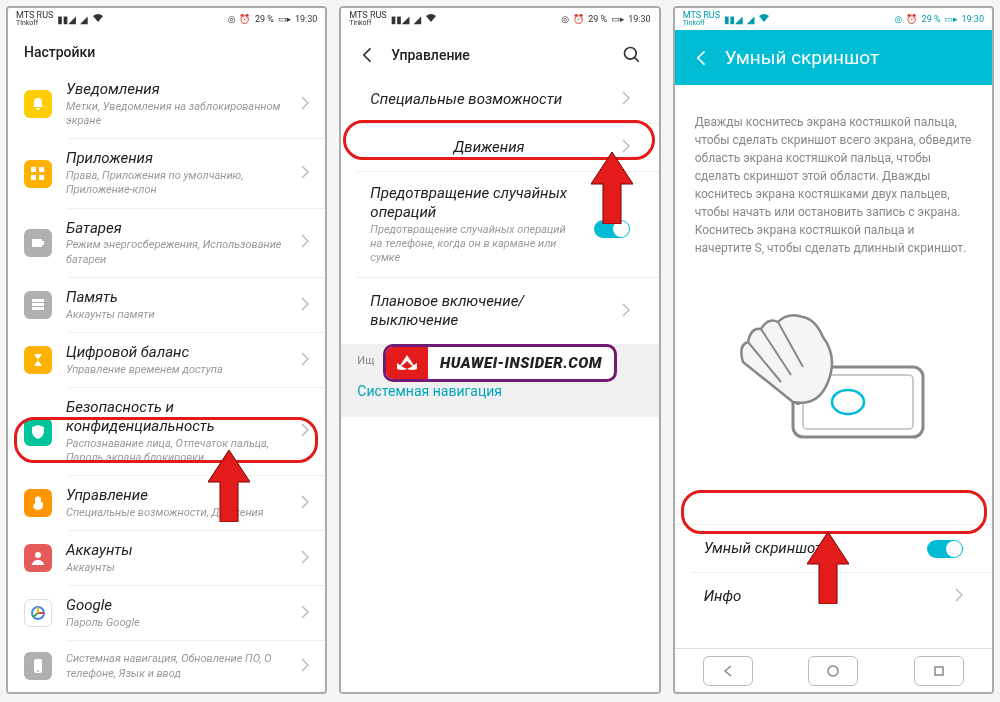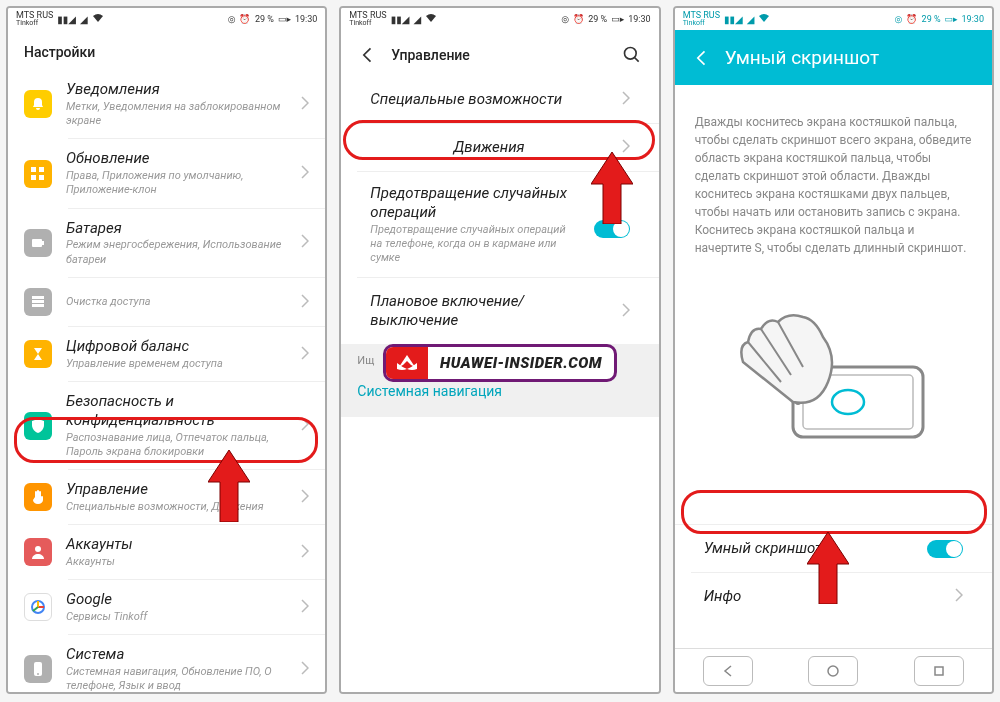--- a/index.html
+++ b/index.html
@@ -89,21 +89,21 @@
         <div class="list-item">
     <div class="icon-box" style="background:#ffb300;">
             <svg viewBox="0 0 16 16">
               <rect x="1" y="1" width="5" height="5" fill="#fff"></rect>
               <rect x="9" y="1" width="5" height="5" fill="#fff"></rect>
               <rect x="1" y="9" width="5" height="5" fill="#fff"></rect>
               <rect x="9" y="9" width="5" height="5" fill="#fff"></rect>
             </svg>
           </div>
     <div class="item-text">
-      <div class="item-title">Обновление</div>
+      <div class="item-title">Приложения</div>
       <div class="item-sub">Права, Приложения по умолчанию, Приложение-клон</div>
     </div>
     <span class="chevron"><svg viewBox="0 0 8 14">
               <path d="M1 1l6 6-6 6" stroke="#bbb" stroke-width="1.5" fill="none"></path>
             </svg></span>
         </div>
         <div class="divider"></div>
         <div class="list-item">
     <div class="icon-box" style="background:#b0b0b0;">
             <svg viewBox="0 0 16 16">
@@ -122,21 +122,22 @@
         <div class="divider"></div>
         <div class="list-item">
     <div class="icon-box" style="background:#b0b0b0;">
             <svg viewBox="0 0 16 16">
               <rect x="2" y="2" width="12" height="3" fill="#fff"></rect>
               <rect x="2" y="6" width="12" height="3" fill="#fff"></rect>
               <rect x="2" y="10" width="12" height="3" fill="#fff"></rect>
             </svg>
           </div>
     <div class="item-text">
-      <div class="item-sub">Очистка доступа</div>
+      <div class="item-title">Память</div>
+      <div class="item-sub">Аккаунты памяти</div>
     </div>
     <span class="chevron"><svg viewBox="0 0 8 14">
               <path d="M1 1l6 6-6 6" stroke="#bbb" stroke-width="1.5" fill="none"></path>
             </svg></span>
         </div>
         <div class="divider"></div>
         <div class="list-item">
     <div class="icon-box" style="background:#ffb300;">
             <svg viewBox="0 0 16 16">
               <path d="M4 2h8L8 8l4 6H4l4-6z" fill="#fff"></path>
@@ -201,36 +202,35 @@
     <div class="icon-box" style="background:#ffffff;border:1px solid #ddd;">
             <svg viewBox="0 0 16 16">
               <circle cx="8" cy="8" r="6" fill="none" stroke="#4285f4" stroke-width="2"></circle>
               <path d="M8 8h6" stroke="#ea4335" stroke-width="2"></path>
               <path d="M8 2v6" stroke="#fbbc05" stroke-width="2"></path>
               <path d="M3 12l5-4" stroke="#34a853" stroke-width="2"></path>
             </svg>
           </div>
     <div class="item-text">
       <div class="item-title">Google</div>
-      <div class="item-sub">Сервисы Tinkoff</div>
+      <div class="item-sub">Пароль Google</div>
     </div>
     <span class="chevron"><svg viewBox="0 0 8 14">
               <path d="M1 1l6 6-6 6" stroke="#bbb" stroke-width="1.5" fill="none"></path>
             </svg></span>
         </div>
         <div class="divider"></div>
         <div class="list-item">
     <div class="icon-box" style="background:#b0b0b0;">
             <svg viewBox="0 0 16 16">
               <rect x="4" y="1" width="8" height="14" rx="2" fill="#fff"></rect>
               <circle cx="8" cy="13" r="1" fill="#b0b0b0"></circle>
             </svg>
           </div>
     <div class="item-text">
-      <div class="item-title">Система</div>
       <div class="item-sub">Системная навигация, Обновление ПО, О телефоне, Язык и ввод</div>
     </div>
     <span class="chevron"><svg viewBox="0 0 8 14">
               <path d="M1 1l6 6-6 6" stroke="#bbb" stroke-width="1.5" fill="none"></path>
             </svg></span>
         </div>
       </div>
     <div class="highlight-ring" style="left:6px; top:409px; width:304px; height:46px;"></div>
     <svg class="red-arrow" style="left:200px; top:442px;" width="42" height="72" viewBox="0 0 42 72">
       <path d="M21 0 L42 32 L30 32 L30 72 L12 72 L12 32 L0 32 Z" fill="#e31b1b" stroke="#7a0000" stroke-width="1"></path>

